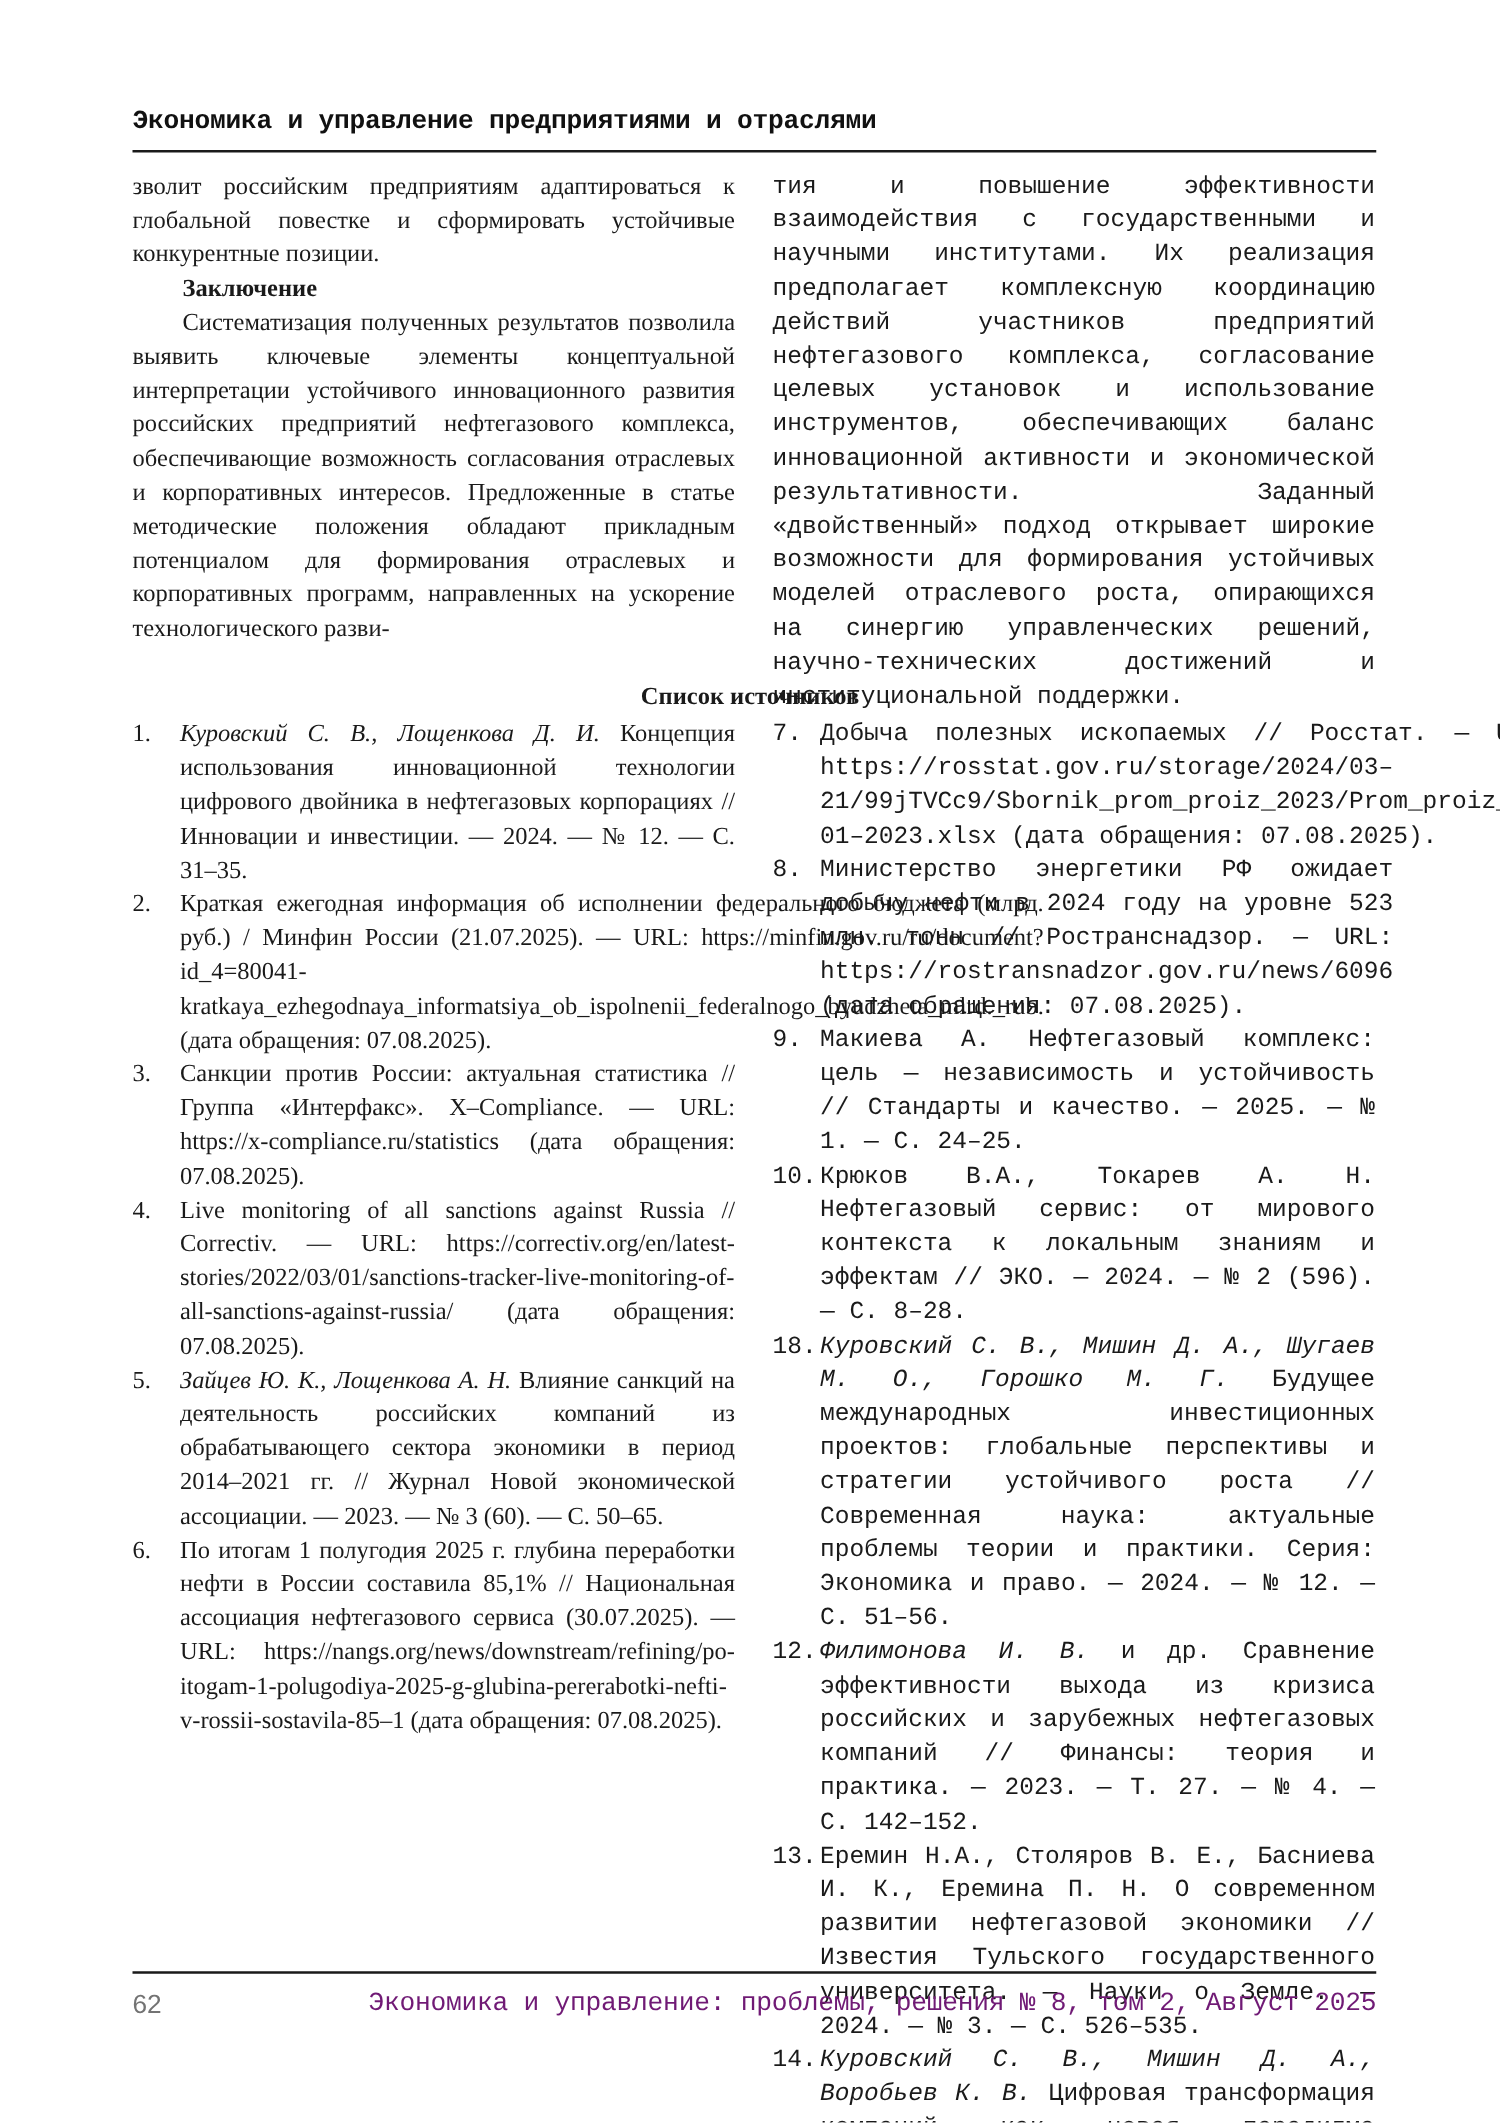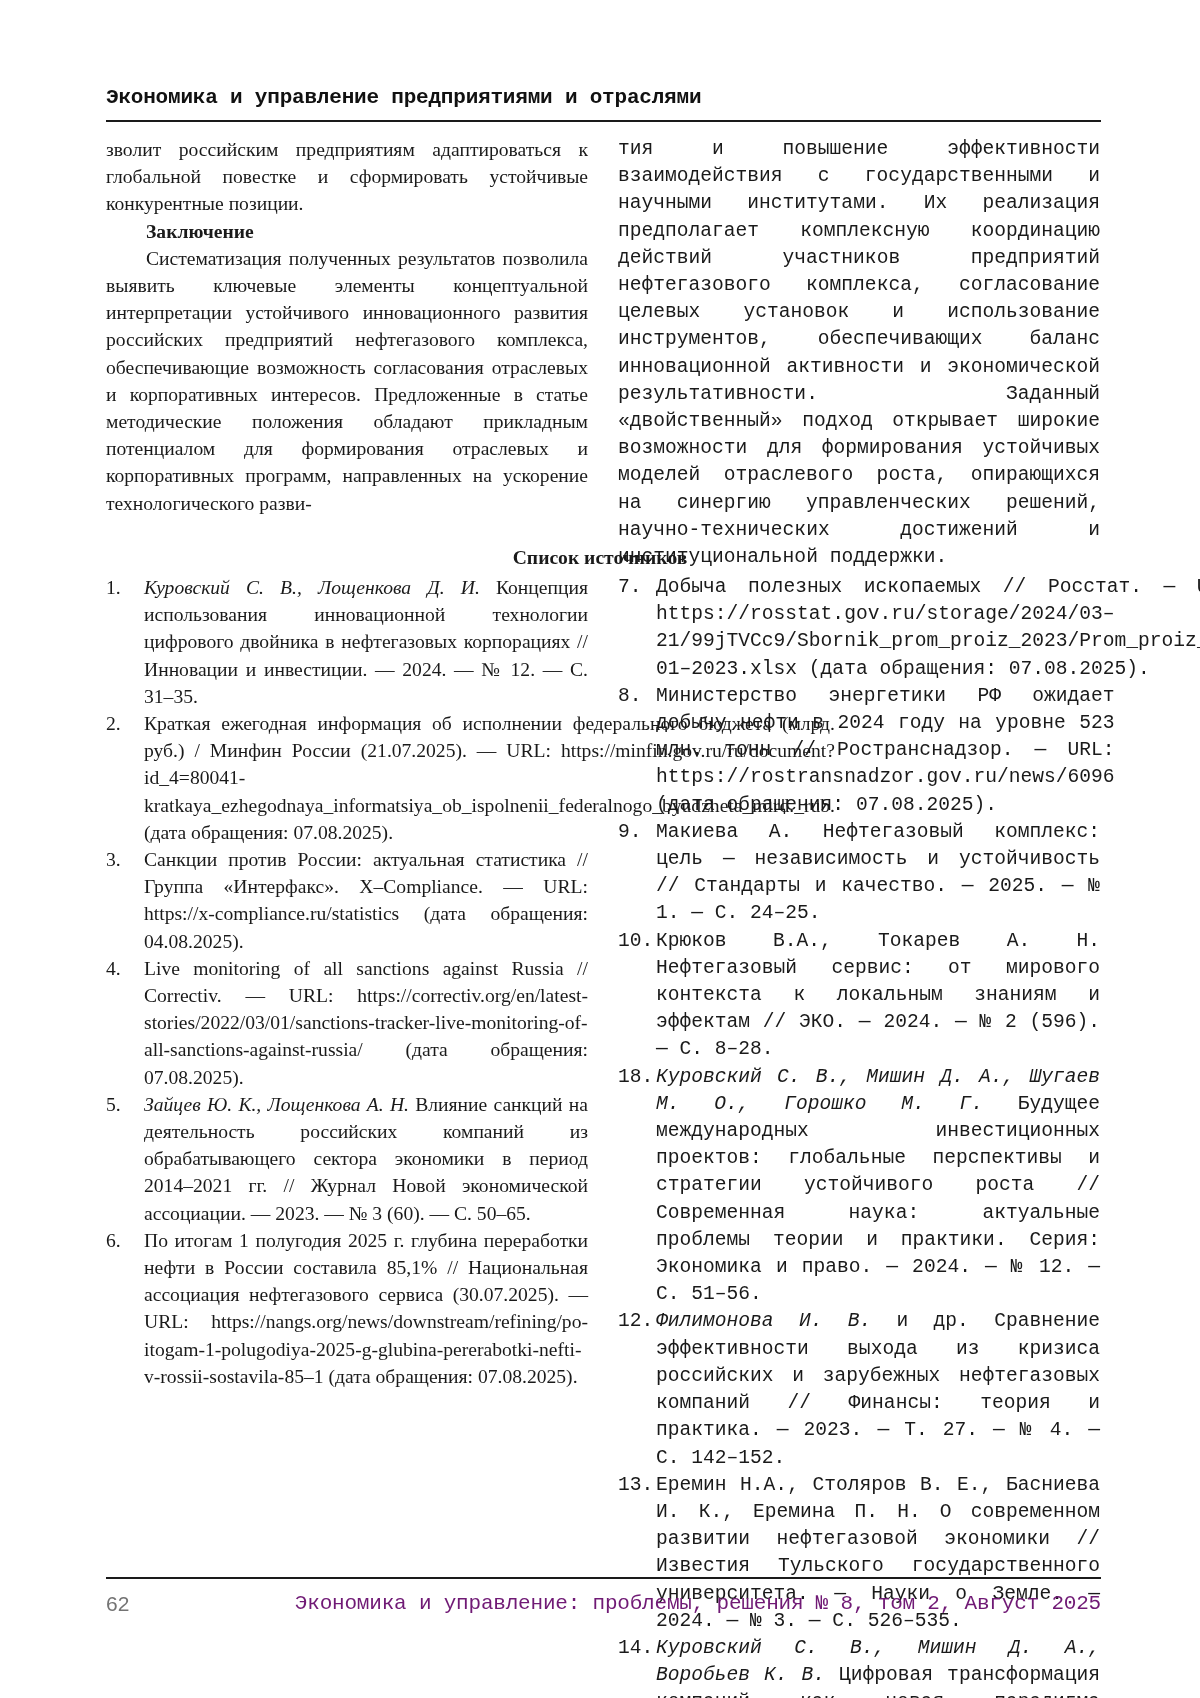--- a/index.html
+++ b/index.html
@@ -67,21 +67,21 @@
     <div class="ref">
       <span class="ref-num">1.</span>
       <span class="ref-text"><i>Куровский С. В., Лощенкова Д. И.</i><span> Концепция использования инновационной технологии цифрового двойника в нефтегазовых корпорациях // Инновации и инвестиции. — 2024. — № 12. — С. 31–35.</span></span>
     </div>
     <div class="ref">
       <span class="ref-num">2.</span>
       <span class="ref-text"><i></i><span>Краткая ежегодная информация об исполнении федерального бюджета (млрд. руб.) / Минфин России (21.07.2025). — URL: https://minfin.gov.ru/ru/document?id_4=80041-kratkaya_ezhegodnaya_informatsiya_ob_ispolnenii_federalnogo_byudzheta_mlrd._rub. (дата обращения: 07.08.2025).</span></span>
     </div>
     <div class="ref">
       <span class="ref-num">3.</span>
-      <span class="ref-text"><i></i><span>Санкции против России: актуальная статистика // Группа «Интерфакс». X–Compliance. — URL: https://x-compliance.ru/statistics (дата обращения: 04.08.2025).</span></span>
+      <span class="ref-text"><i></i><span>Санкции против России: актуальная статистика // Группа «Интерфакс». X–Compliance. — URL: https://x-compliance.ru/statistics (дата обращения: 07.08.2025).</span></span>
     </div>
     <div class="ref">
       <span class="ref-num">4.</span>
       <span class="ref-text"><i></i><span>Live monitoring of all sanctions against Russia // Correctiv. — URL: https://correctiv.org/en/latest-stories/2022/03/01/sanctions-tracker-live-monitoring-of-all-sanctions-against-russia/ (дата обращения: 07.08.2025).</span></span>
     </div>
     <div class="ref">
       <span class="ref-num">5.</span>
       <span class="ref-text"><i>Зайцев Ю. К., Лощенкова А. Н.</i><span> Влияние санкций на деятельность российских компаний из обрабатывающего сектора экономики в период 2014–2021 гг. // Журнал Новой экономической ассоциации. — 2023. — № 3 (60). — С. 50–65.</span></span>
     </div>
     <div class="ref">

